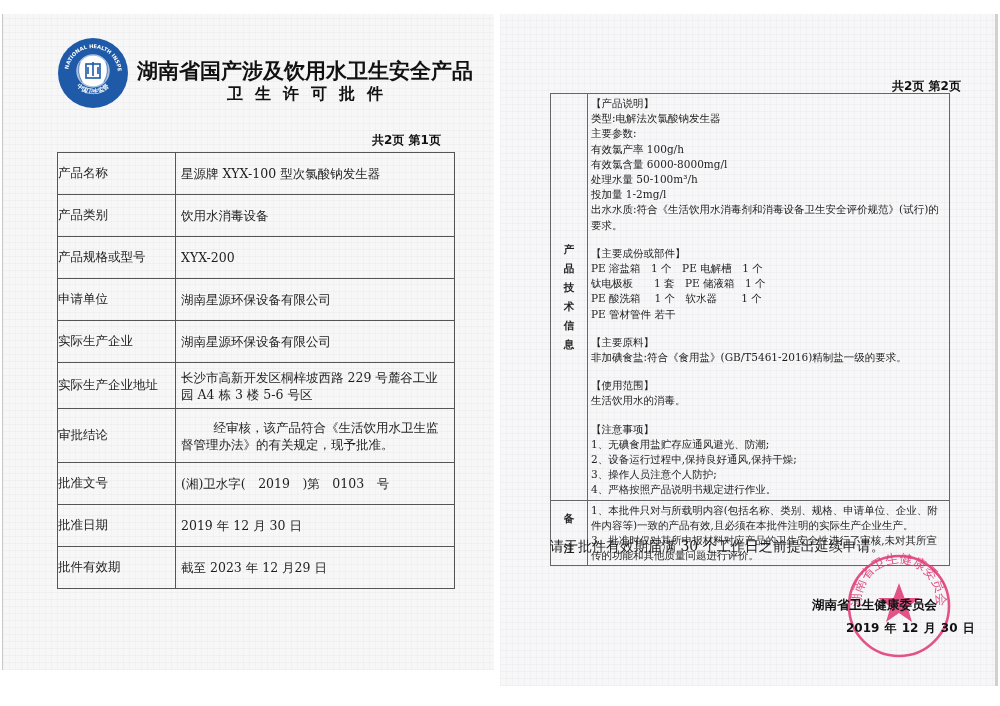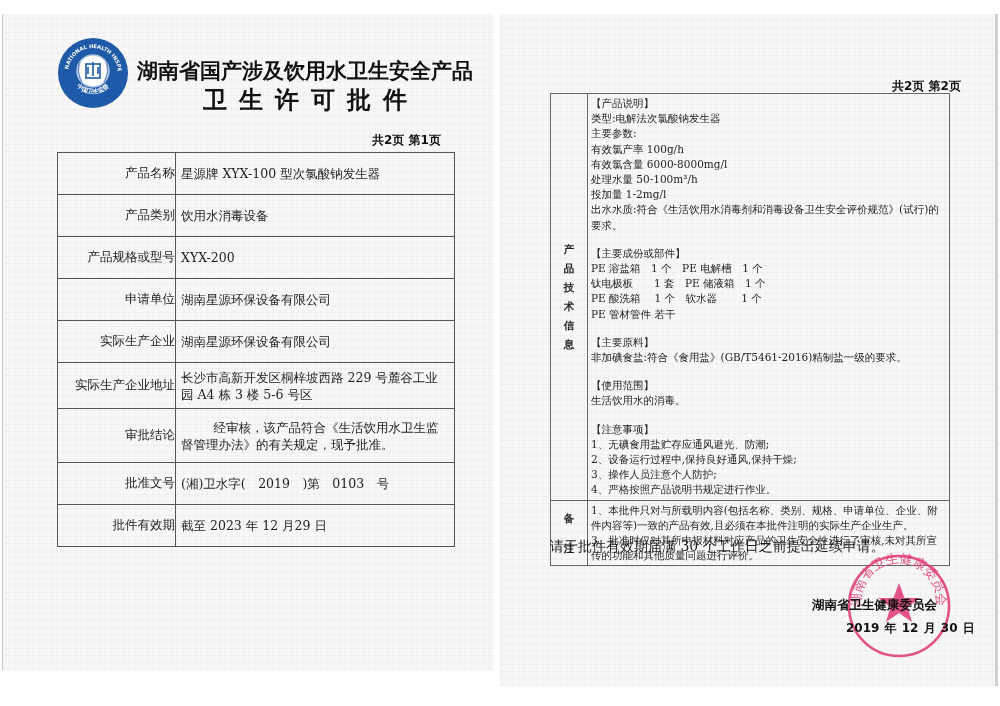--- a/index.html
+++ b/index.html
@@ -24,36 +24,36 @@
   .emblem svg { display: block; }
   .emblem-ring-text {
     position: absolute; left: 0; top: 0; width: 70px; height: 70px;
   }
   .title-main {
     position: absolute; left: 135px; top: 57px; width: 340px; text-align: center;
     font-family: "DejaVu Sans", "Liberation Sans", sans-serif; font-weight: bold; font-size: 21px; letter-spacing: 0px; color: #111;
   }
   .title-sub {
     position: absolute; left: 135px; top: 84px; width: 340px; text-align: center;
-    font-family: "DejaVu Sans", "Liberation Sans", sans-serif; font-weight: bold; font-size: 24px; letter-spacing: 12px; color: #111;
+    font-family: "DejaVu Sans", "Liberation Sans", sans-serif; font-weight: bold; font-size: 16px; letter-spacing: 12px; color: #111;
     padding-left: 12px;
   }
   .page-num {
     position: absolute; font-family: "DejaVu Sans", "Liberation Sans", sans-serif; font-size: 12px; font-weight: bold; color: #111;
   }
   .page-num.p1 { left: 372px; top: 132px; }
   .page-num.p2 { left: 872px; top: 78px; margin-left: 20px; }
 
   
   table.main {
     position: absolute; left: 57px; top: 152px; width: 398px; border-collapse: collapse;
     font-size: 12.5px;
   }
   table.main td { border: 1.5px solid #555; vertical-align: middle; }
-  table.main td.lbl { width: 118px; text-align: right; font-size: 12.5px; }
+  table.main td.lbl { width: 118px; text-align: left; font-size: 12.5px; }
   table.main td.val { padding: 0 6px 0 5px; line-height: 17px; }
   table.main td.val.indent { text-indent: 2.6em; }
 
   
   table.tech {
     position: absolute; left: 550px; top: 93px; width: 400px; border-collapse: collapse;
     font-size: 10.5px;
   }
   table.tech td { border: 1.2px solid #666; vertical-align: top; }
   table.tech td.side {
@@ -141,20 +141,24 @@
   </tr>
   <tr style="height:54px">
     <td class="lbl">审批结论</td>
     <td class="val indent">经审核，该产品符合《生活饮用水卫生监督管理办法》的有关规定，现予批准。</td>
   </tr>
   <tr style="height:42px">
     <td class="lbl">批准文号</td>
     <td class="val">(湘)卫水字(　2019　)第　0103　号</td>
   </tr>
   <tr style="height:42px">
+    <td class="lbl">批准日期</td>
+    <td class="val">2019 年 12 月 30 日</td>
+  </tr>
+  <tr style="height:42px">
     <td class="lbl">批件有效期</td>
     <td class="val">截至 2023 年 12 月29 日</td>
   </tr>
 </tbody>
   </table>
 
 <div class="page-num p2">共2页 第2页</div>
 
 <table class="tech">
   <tbody>

